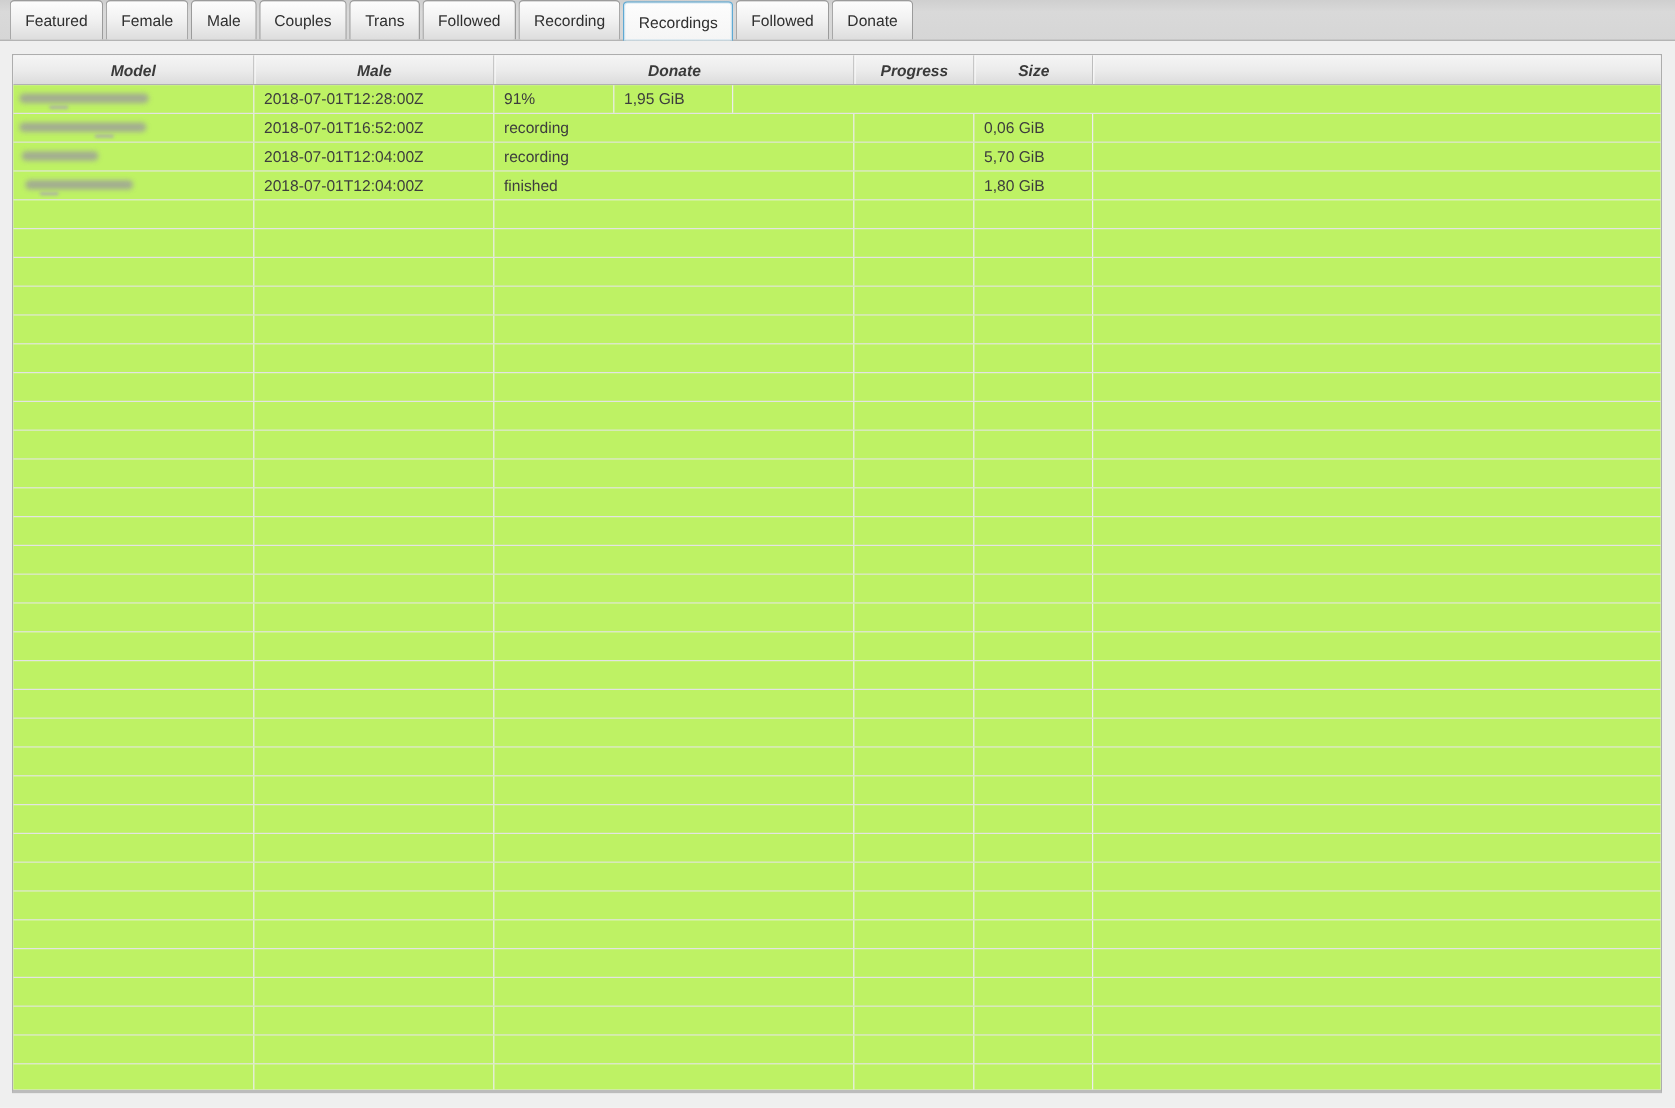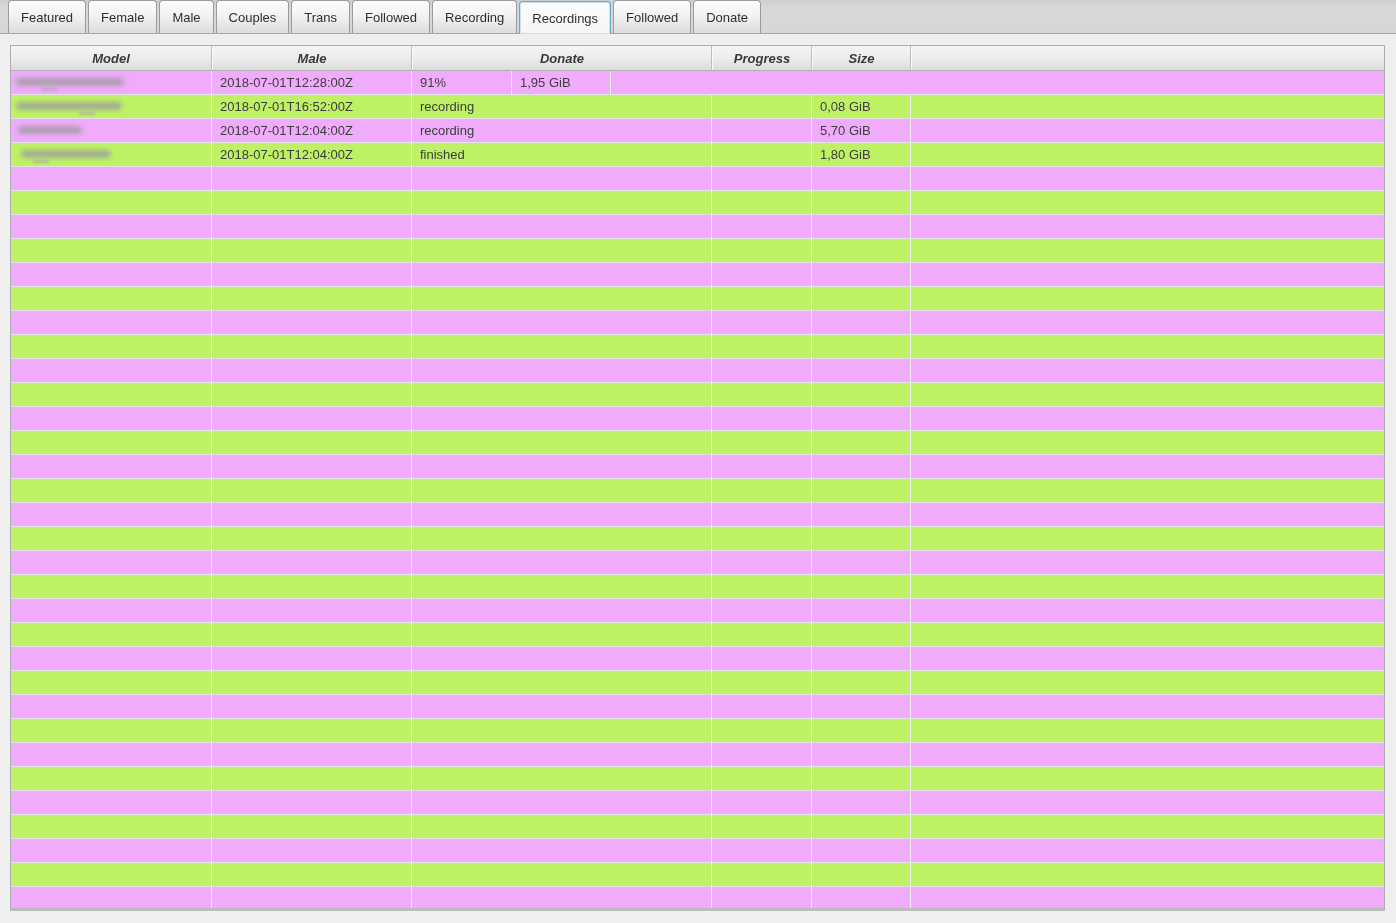--- a/index.html
+++ b/index.html
@@ -68,21 +68,21 @@
     white-space: nowrap;
     cursor: default;
     font-style: italic;
   }
   .th:first-child { border-left: none; }
   .th.filler { flex: 1; border-right: none; }
   .tbody { position: relative; }
   .tr {
     display: flex;
     height: 24px;
-    background: #f0abfc;
+    background: #bef264;
     border-bottom: 1px solid #e3e3e3;
   }
   .tr.alt { background: #bef264; }
   .td {
     display: flex; align-items: center;
     padding-left: 8px;
     font-size: 13px; color: #3d3d3d;
     border-right: 1px solid #ededed;
     height: 100%;
     overflow: hidden;
@@ -155,21 +155,21 @@
       <div class="tr alt">
         <div class="td c0">
           <div class="smudge-wrap">
             <div class="smudge" style="left: -3px; width: 106px;"></div>
             <div class="smudge-dash" style="left: 60px;"></div>
           </div>
         </div>
         <div class="td c1">2018-07-01T16:52:00Z</div>
         <div class="td c2">recording</div>
         <div class="td c3"></div>
-        <div class="td c4">0,08 GiB</div>
+        <div class="td c4">0,06 GiB</div>
         <div class="td filler"></div>
       </div>
       <div class="tr">
         <div class="td c0">
           <div class="smudge-wrap">
             <div class="smudge" style="left: -1px; width: 64px;"></div>
           </div>
         </div>
         <div class="td c1">2018-07-01T12:04:00Z</div>
         <div class="td c2">recording</div>

